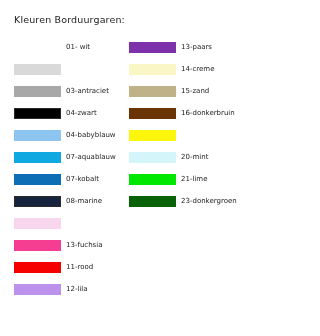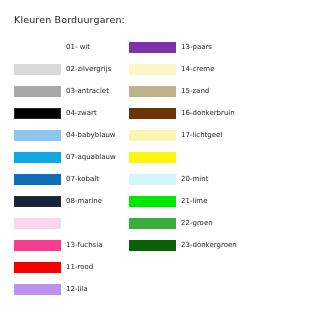--- a/index.html
+++ b/index.html
@@ -79,21 +79,20 @@
   <div class="title">Kleuren Borduurgaren:</div>
 
   <div class="columns">
     <div class="col col-left">
         <div class="row">
           <div class="swatch blank"></div>
           <div class="label">01- wit</div>
         </div>
         <div class="row">
           <div class="swatch" style="background: rgb(217, 217, 217);"></div>
-          <div class="label">02-zilvergrijs</div>
         </div>
         <div class="row">
           <div class="swatch" style="background: rgb(168, 168, 168);"></div>
           <div class="label">03-antraciet</div>
         </div>
         <div class="row">
           <div class="swatch bordered" style="background: rgb(0, 0, 0);"></div>
           <div class="label">04-zwart</div>
         </div>
         <div class="row">
@@ -139,38 +138,30 @@
         </div>
         <div class="row">
           <div class="swatch" style="background: rgb(191, 178, 137);"></div>
           <div class="label">15-zand</div>
         </div>
         <div class="row">
           <div class="swatch" style="background: rgb(107, 52, 5);"></div>
           <div class="label">16-donkerbruin</div>
         </div>
         <div class="row">
-          <div class="swatch" style="background: rgb(250, 245, 176);"></div>
-          <div class="label">17-lichtgeel</div>
-        </div>
-        <div class="row">
           <div class="swatch" style="background: rgb(251, 246, 12);"></div>
         </div>
         <div class="row">
           <div class="swatch" style="background: rgb(212, 246, 251);"></div>
           <div class="label">20-mint</div>
         </div>
         <div class="row">
           <div class="swatch" style="background: rgb(0, 232, 0);"></div>
           <div class="label">21-lime</div>
         </div>
         <div class="row">
-          <div class="swatch" style="background: rgb(58, 174, 58);"></div>
-          <div class="label">22-groen</div>
-        </div>
-        <div class="row">
           <div class="swatch" style="background: rgb(10, 98, 8);"></div>
           <div class="label">23-donkergroen</div>
         </div>
       </div>
   </div>
 
 </div>
 
 </body></html>

